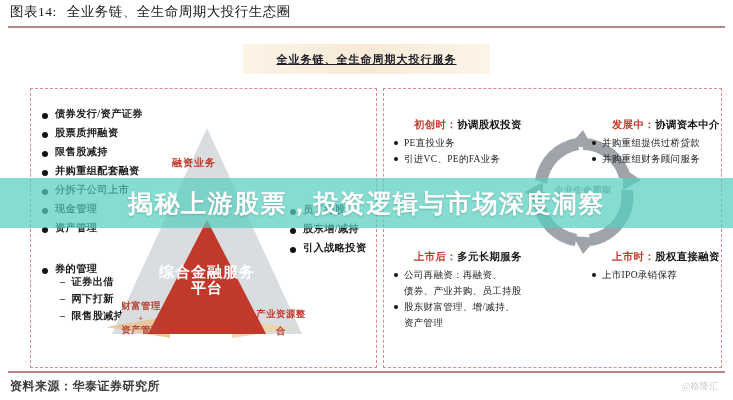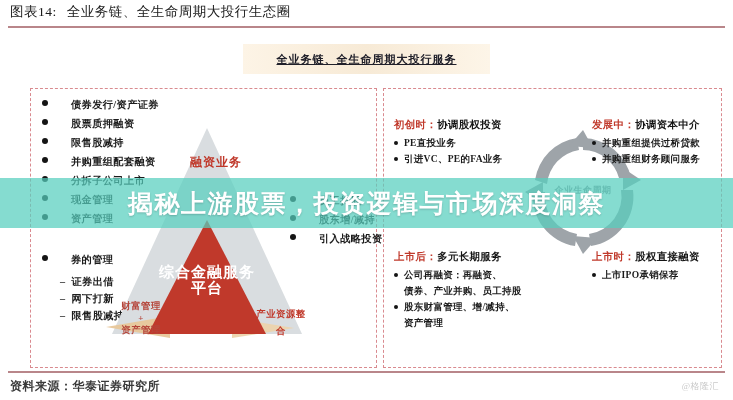--- a/index.html
+++ b/index.html
@@ -33,21 +33,21 @@
 
   
   .panel{
     position:absolute;border:1px dashed #d98a8f;background:#ffffff;
   }
   .panel-left{left:30px;top:88px;width:345px;height:278px;}
   .panel-right{left:383px;top:88px;width:337px;height:278px;}
 
   
   .blist{position:absolute;font-size:10.2px;color:#1c1c1c;line-height:1;}
-  .blist .row{display:flex;align-items:flex-start;height:19px;white-space:nowrap;gap:16px;}
+  .blist .row{display:flex;align-items:flex-end;height:19px;white-space:nowrap;}
   .blist .dot{
     width:6px;height:6px;border-radius:50%;background:#141414;
     margin-right:7px;flex:0 0 6px;
   }
   .blist .txt{font-weight:bold;letter-spacing:.4px;}
   .blist .sub{
     display:flex;align-items:center;height:17px;white-space:nowrap;
     padding-left:18px;font-weight:bold;letter-spacing:.4px;
   }
   .blist .dash{margin-right:6px;}
@@ -63,21 +63,21 @@
     border-left:95px solid transparent;border-right:95px solid transparent;
     border-bottom:206px solid #d9dde0;
   }
   .tri-inner{
     position:absolute;left:36px;top:92px;width:0;height:0;
     border-left:59px solid transparent;border-right:59px solid transparent;
     border-bottom:114px solid #c0392b;
   }
   .tri-top-label{
     position:absolute;left:60px;top:28px;width:70px;
-    text-align:right;font-size:12px;font-weight:bold;color:#c0392b;
+    text-align:left;font-size:10px;font-weight:bold;color:#c0392b;
     line-height:13px;letter-spacing:1px;
   }
   .tri-core-label{
     position:absolute;left:47px;top:136px;width:96px;
     text-align:center;font-size:15px;font-weight:bold;color:#ffffff;
     line-height:16px;letter-spacing:1px;
   }
   .tri-right-label{
     position:absolute;left:140px;top:178px;width:58px;
     text-align:center;font-size:9.4px;font-weight:bold;color:#c0392b;
@@ -98,26 +98,27 @@
     position:absolute;left:120px;top:190px;width:0;height:0;
     border-top:10px solid transparent;border-bottom:10px solid transparent;
     border-left:62px solid #ecd3ac;opacity:.95;
   }
 
   
   .rbox{position:absolute;font-size:9.5px;color:#1c1c1c;line-height:1;}
   .rbox .hd{
     font-size:10.4px;font-weight:bold;white-space:nowrap;margin-bottom:5px;
     letter-spacing:.4px;
+    margin-left:20px;
   }
   .rbox .hd .k{color:#c0392b;}
   .rbox .hd .v{color:#141414;}
   .rbox .li{
     display:flex;align-items:center;height:16px;white-space:nowrap;
-    font-weight:bold;letter-spacing:.3px;
+    font-weight:normal;letter-spacing:.3px;
   }
   .rbox .li .d{
     width:4px;height:4px;border-radius:50%;background:#141414;
     margin-right:6px;flex:0 0 4px;
   }
   .rbox .li .plain{padding-left:10px;}
   .box-tl{left:394px;top:120px;}
   .box-tr{left:592px;top:120px;}
   .box-bl{left:394px;top:252px;}
   .box-br{left:592px;top:252px;}

